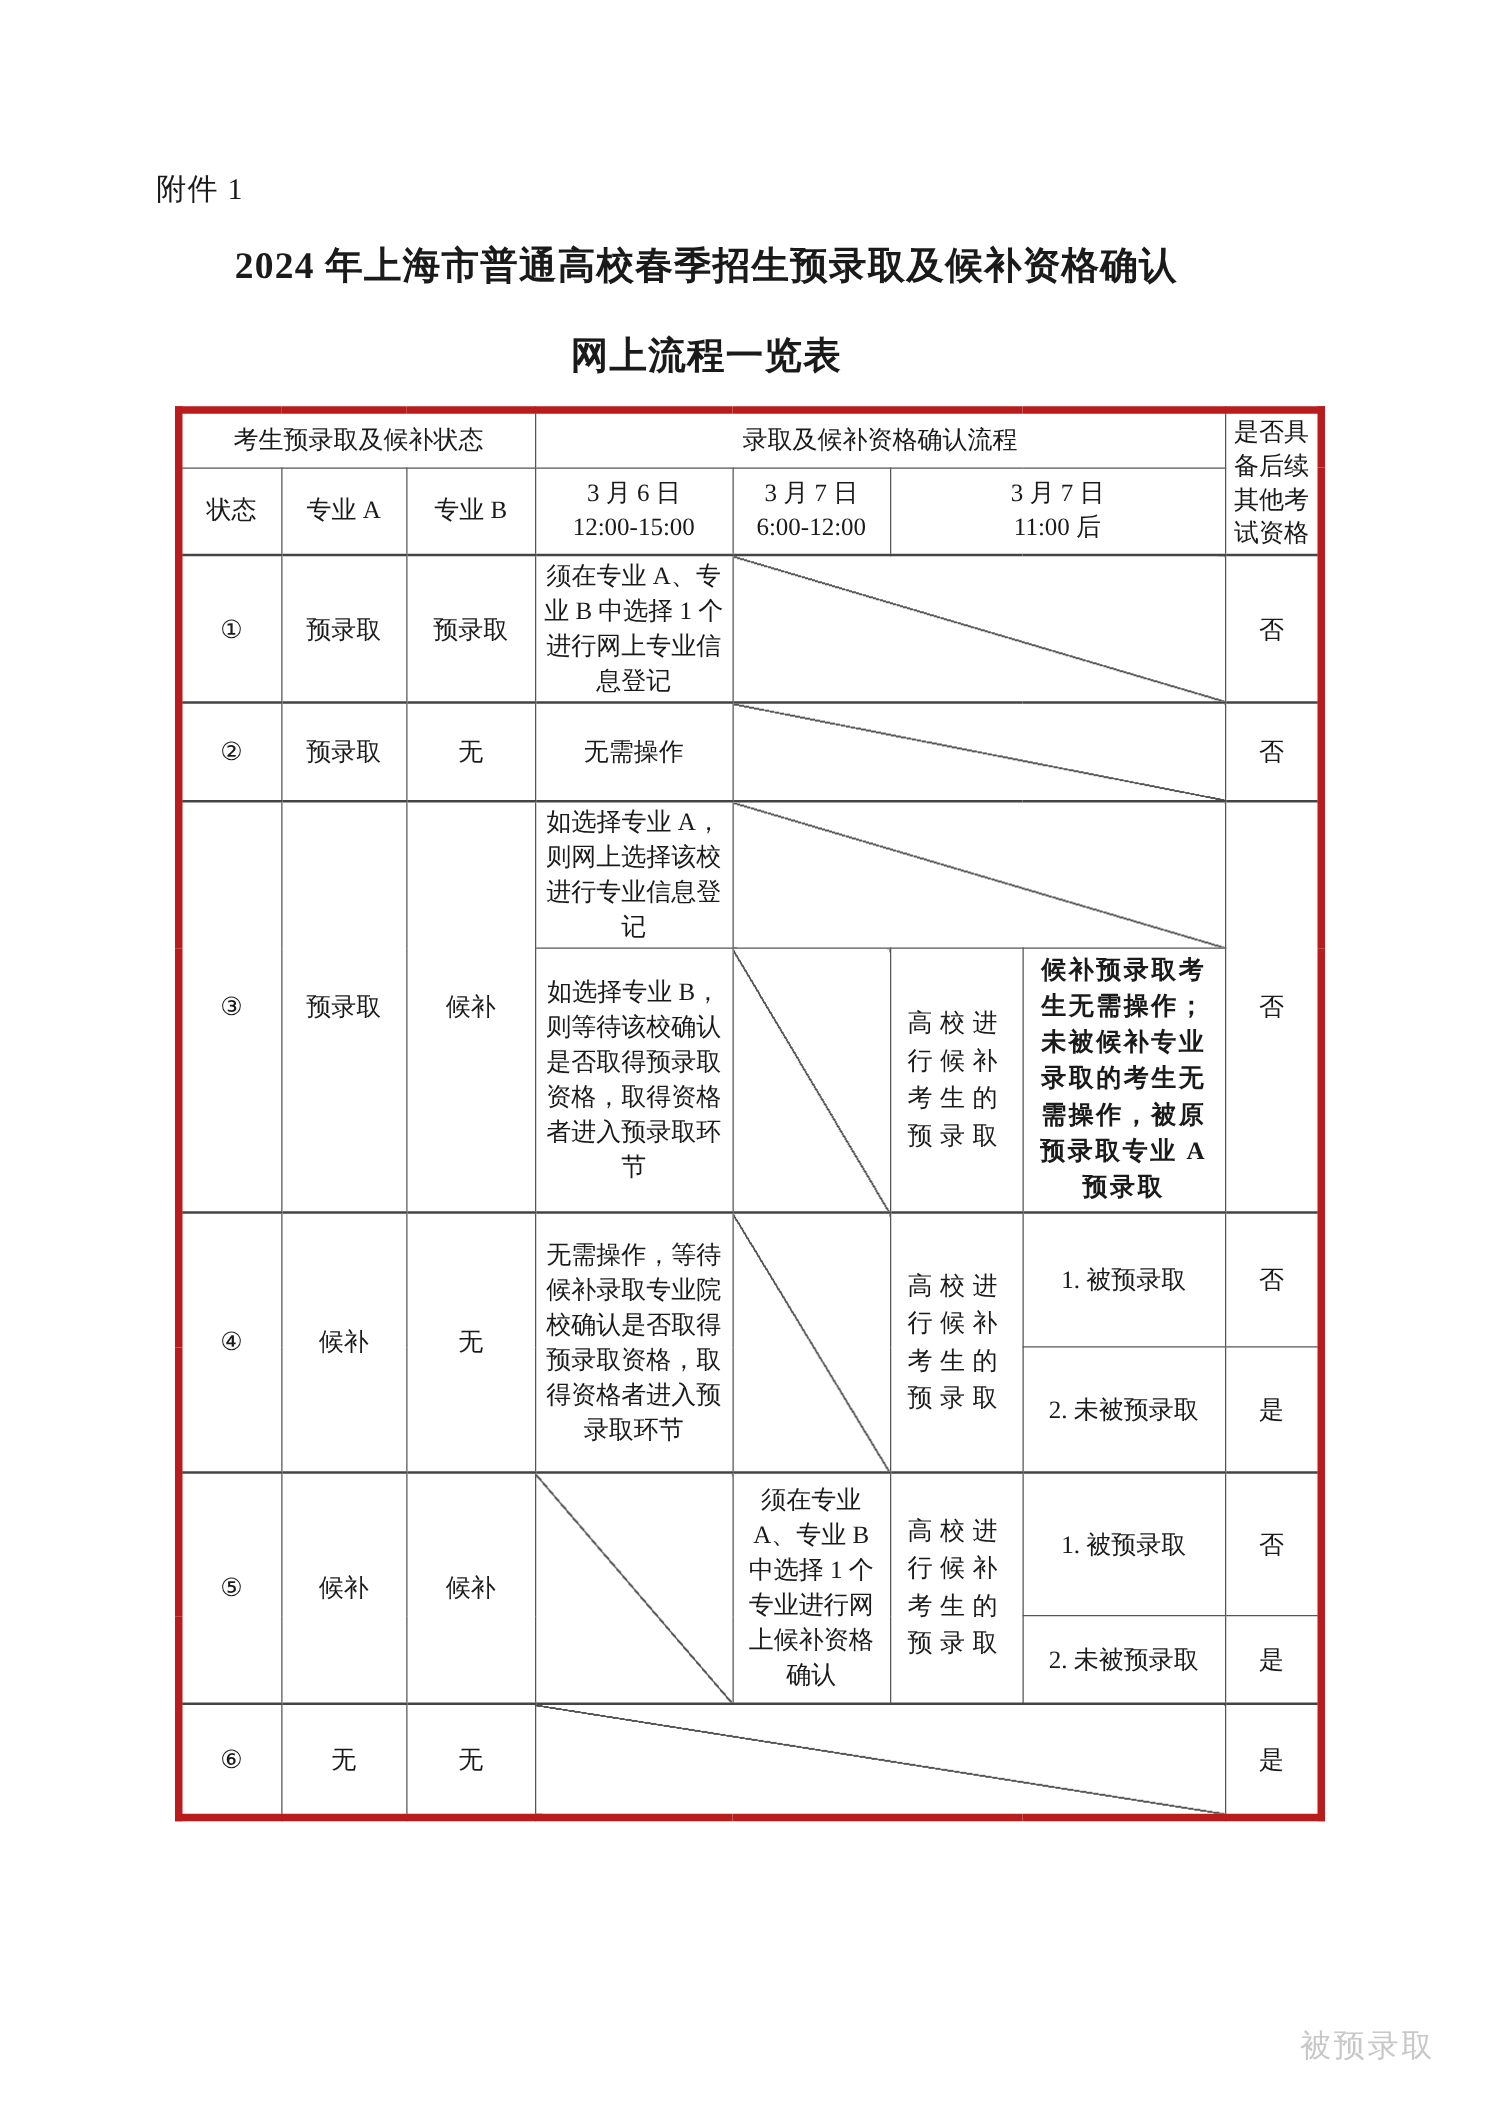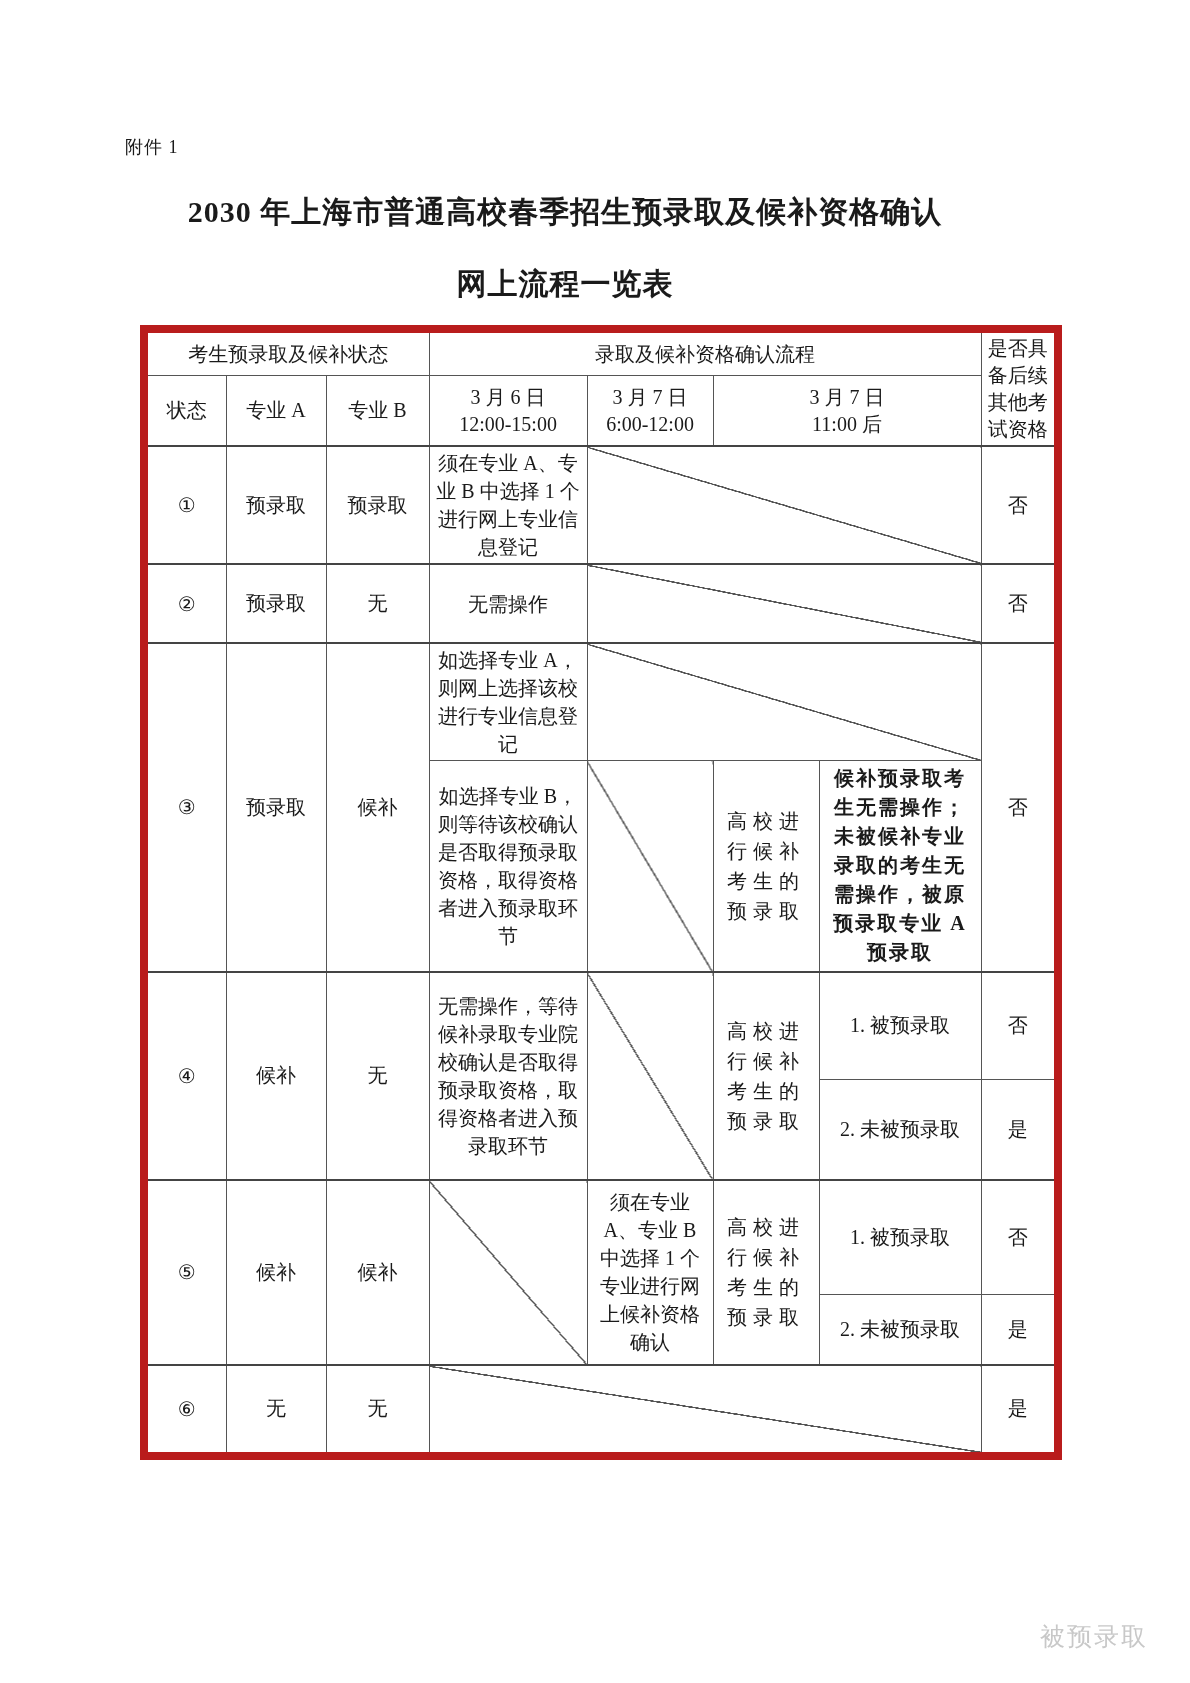--- a/index.html
+++ b/index.html
@@ -1,36 +1,36 @@
 <!DOCTYPE html>
 <html><head>
 <meta charset="utf-8">
 <style>
   html,body{margin:0;padding:0;}
   body{
     width:1190px;height:1683px;position:relative;background:#ffffff;
     font-family:"Liberation Serif","DejaVu Serif",serif;
     color:#1a1a1a;
   }
-  .attachment{position:absolute;left:125px;top:135px;font-size:18px;letter-spacing:1px;}
+  .attachment{position:absolute;left:125px;top:135px;font-size:24px;letter-spacing:1px;}
   .title{position:absolute;left:0;width:1130px;text-align:center;font-weight:bold;font-size:30px;letter-spacing:1px;}
   .title.l1{top:192px;}
   .title.l2{top:264px;}
   .tablewrap{position:absolute;left:140px;top:325px;}
   table.main{
     border-collapse:collapse;table-layout:fixed;width:914px;
     font-size:20px;
   }
   table.main td{
     border:1px solid #555;
     text-align:center;vertical-align:middle;
     padding:2px 4px;
     overflow:hidden;
   }
-  table.main{border:8px solid #b91c1c;}
+  table.main{border:6px solid #b91c1c;}
   tr.major td{border-top:2px solid #444;}
   td.txt{text-align:left;padding:6px 10px;line-height:28px;}
   td.narrow{ text-align:left;padding:6px 8px;line-height:30px;letter-spacing:6px;}
   td.res{text-align:left;padding:6px 6px 6px 12px;}
   td.head{line-height:27px;}
   .diag{
     background-image:linear-gradient(to top right,
       rgba(0,0,0,0) calc(50% - 1px), #555 calc(50% - 1px),
       #555 calc(50% + 0.5px), rgba(0,0,0,0) calc(50% + 0.5px));
   }
@@ -42,21 +42,21 @@
   tr.r6{height:91px;}
   .wm{position:absolute;left:1040px;top:1620px;font-size:25px;color:#c8c8c8;letter-spacing:2px;
       font-family:"Liberation Sans","DejaVu Sans",sans-serif;}
   .two-line span{display:block;}
   td.spread{letter-spacing:2px;line-height:29px;font-weight:bold;}
 </style>
 </head>
 <body>
 
 <div class="attachment">附件 1</div>
-<div class="title l1">2030 年上海市普通高校春季招生预录取及候补资格确认</div>
+<div class="title l1">2024 年上海市普通高校春季招生预录取及候补资格确认</div>
 <div class="title l2">网上流程一览表</div>
 
 <div class="tablewrap">
 <table class="main">
   <colgroup>
     <col style="width:82px">
         <col style="width:100px">
         <col style="width:103px">
     <col style="width:158px">
         <col style="width:126px">

